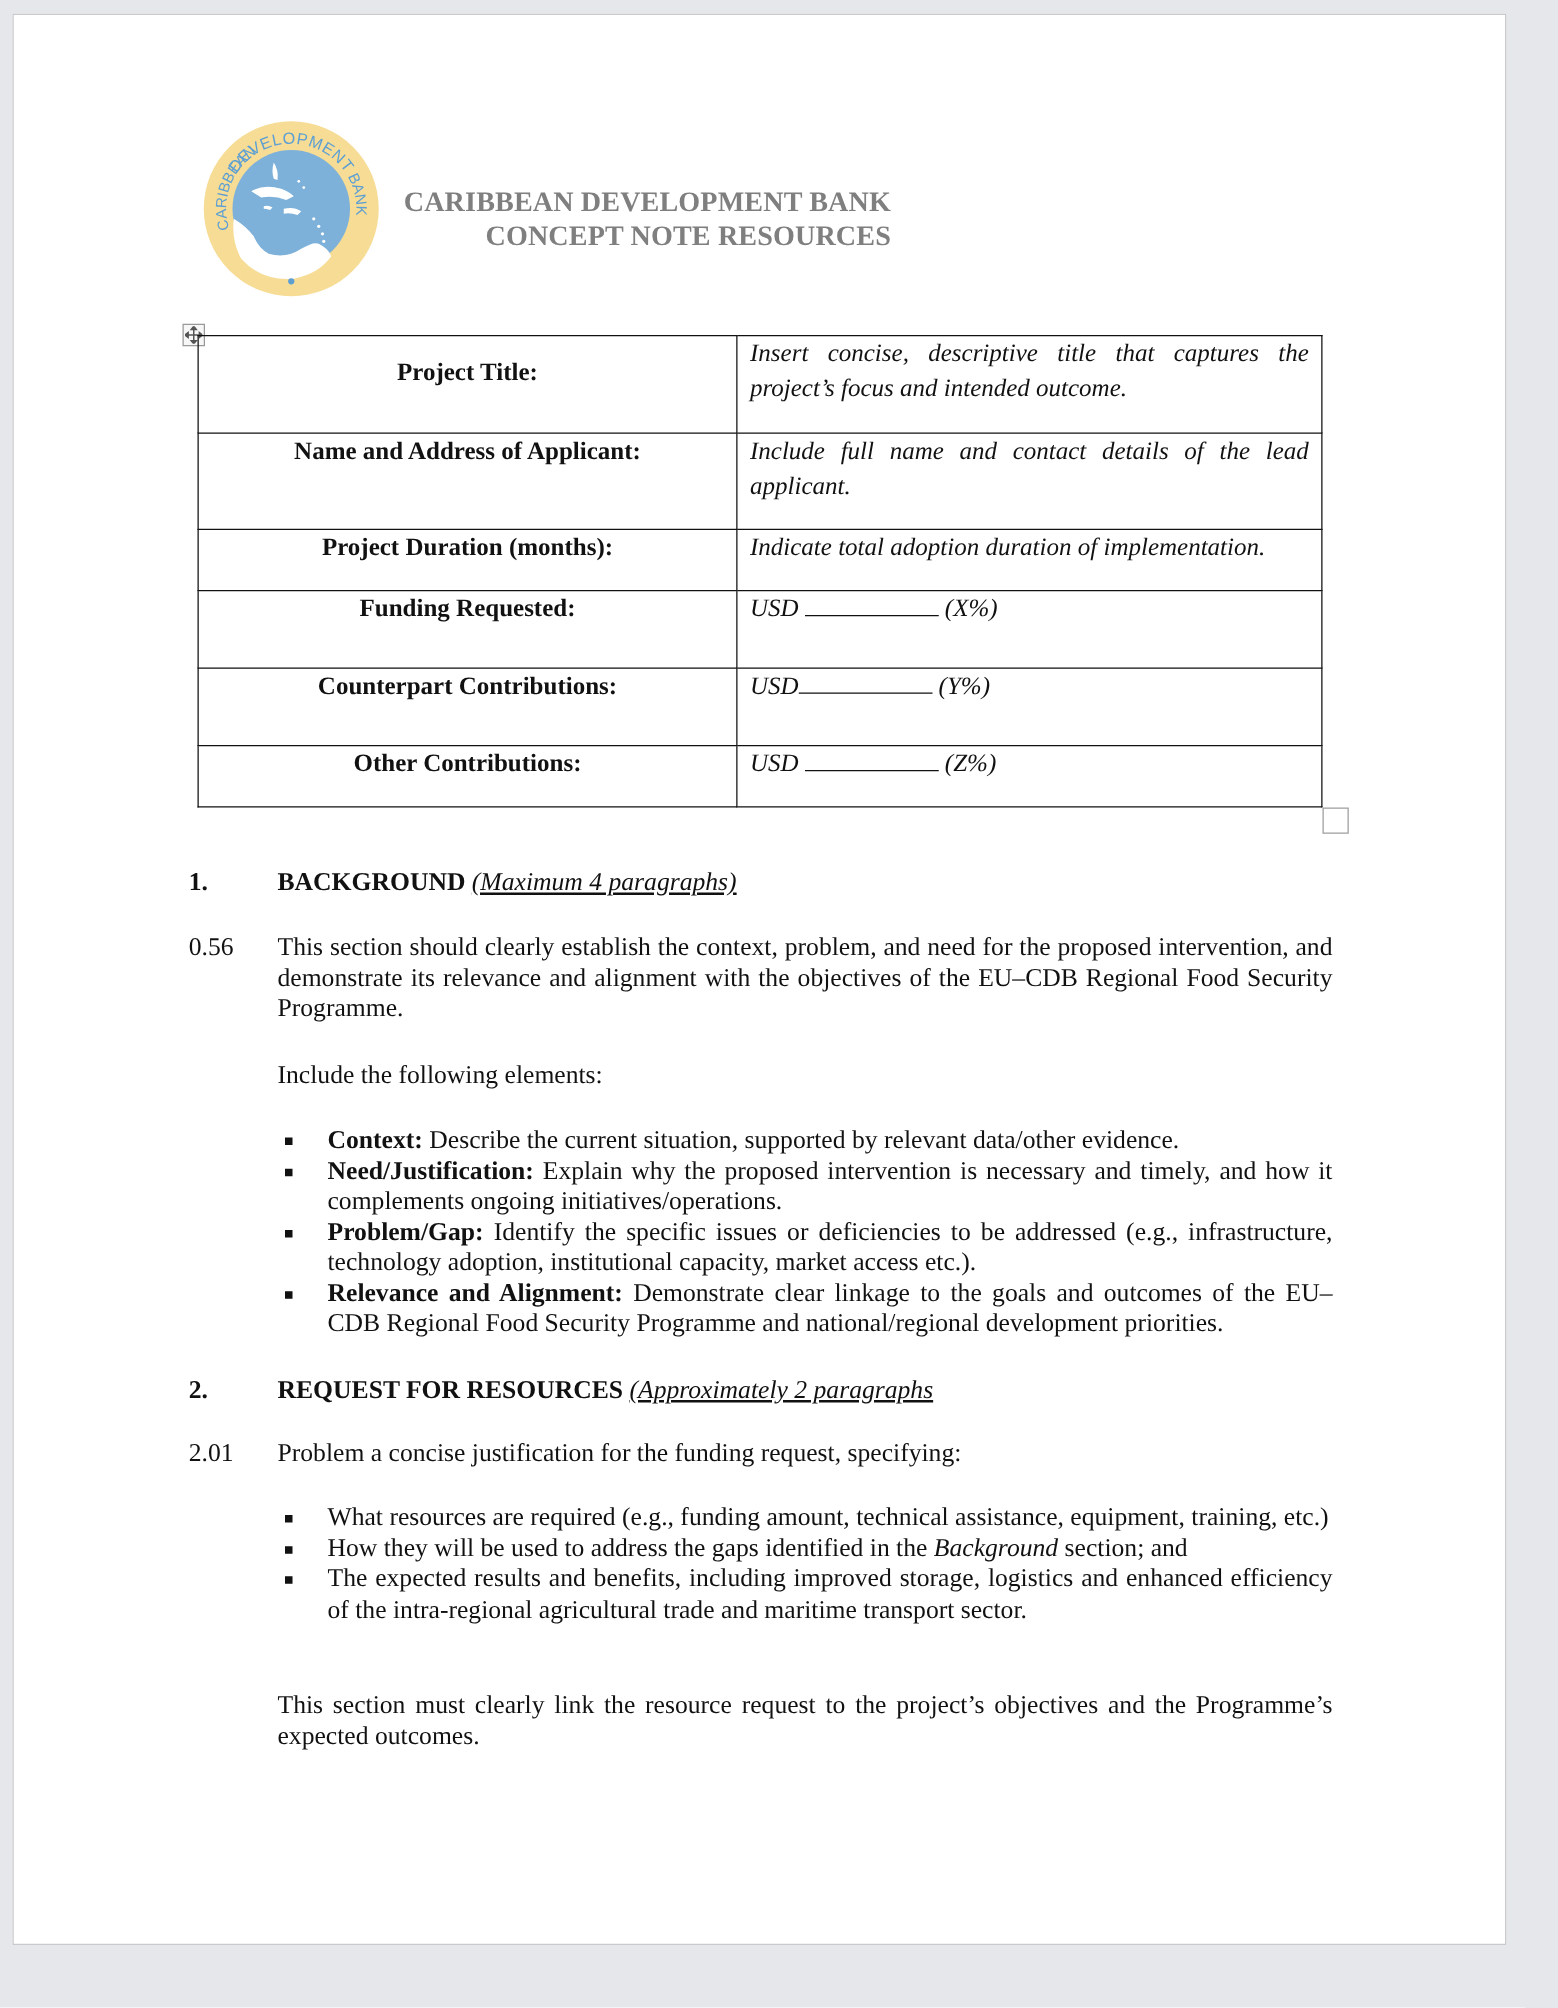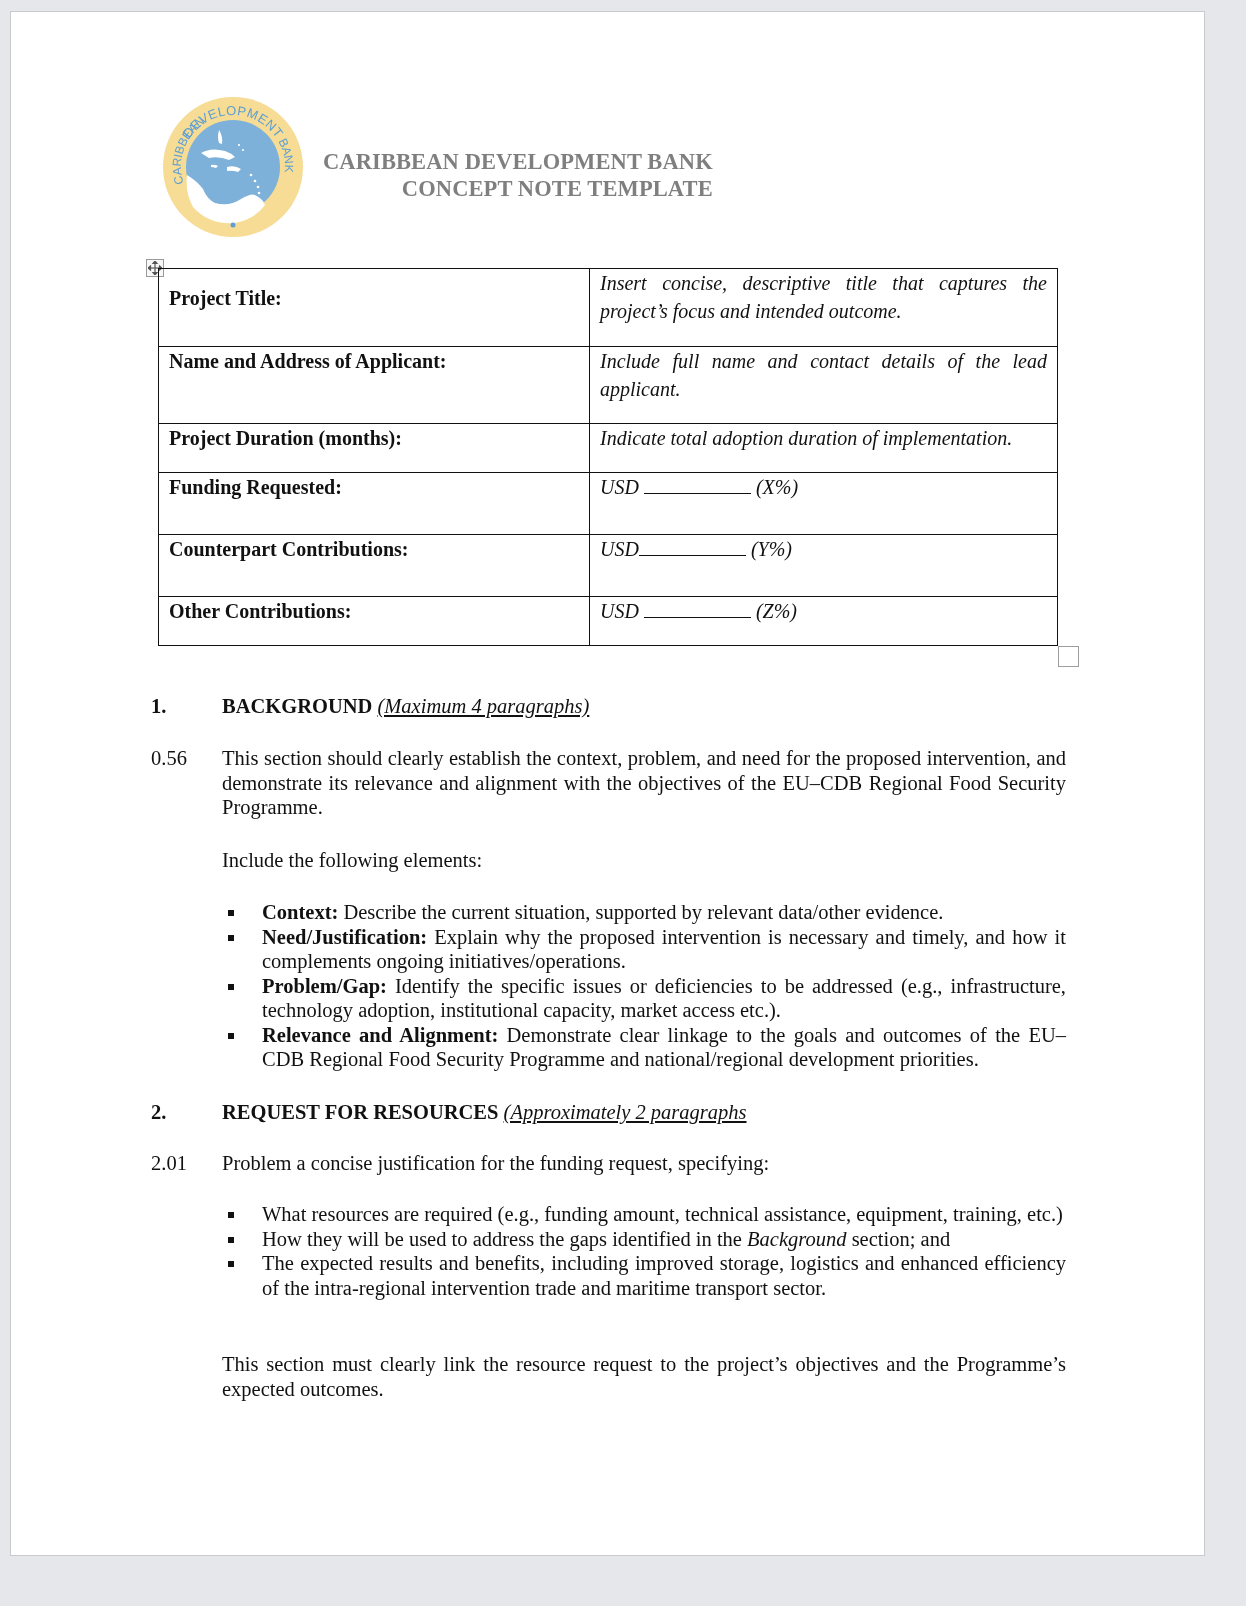--- a/index.html
+++ b/index.html
@@ -50,21 +50,21 @@
     width: 900px;
     border-collapse: collapse;
     font-size: 20px;
   }
   table.info td {
     border: 1.5px solid #111;
     vertical-align: top;
     padding: 0 10px;
     box-sizing: border-box;
   }
-  table.info td.lbl { width: 431px; font-weight: bold; }
+  table.info td.lbl { width: 431px; font-weight: bold; text-align: center; }
   table.info td.val { font-style: italic; text-align: justify; line-height: 28px; }
   .lbl-text { line-height: 28px; }
   .blank-line {
     display: inline-block; width: 107px;
     border-bottom: 1px solid #111; height: 18px; vertical-align: baseline;
   }
   .heading {
     position: absolute; left: 150px;
     font-size: 20.5px; line-height: 24px; white-space: nowrap;
   }
@@ -117,21 +117,21 @@
       </text>
       <text font-family="Liberation Sans, sans-serif" font-size="12" fill="#5d9fd3" transform="rotate(78 72 72)">
         <textPath href="#arcTop" startOffset="50%" text-anchor="middle">BANK</textPath>
       </text>
       <circle cx="72" cy="130" r="2.5" fill="#5d9fd3"></circle>
     </svg>
   </div>
 
   <div class="doc-title">
     <div>CARIBBEAN DEVELOPMENT BANK</div>
-    <div>CONCEPT NOTE TEMPLATE</div>
+    <div>CONCEPT NOTE RESOURCES</div>
   </div>
 
   <div class="move-handle">
     <svg width="14" height="14" viewBox="0 0 14 14">
       <g stroke="#555" stroke-width="1.2" fill="#555">
         <line x1="7" y1="1" x2="7" y2="13"></line>
           <line x1="1" y1="7" x2="13" y2="7"></line>
         <path d="M7 0 L5 2.5 L9 2.5 Z"></path>
           <path d="M7 14 L5 11.5 L9 11.5 Z"></path>
         <path d="M0 7 L2.5 5 L2.5 9 Z"></path>
@@ -214,20 +214,20 @@
   </div>
 
   <div class="para" style="left:140px; top:1139px;">
     <span class="pnum">2.01</span>
     <div class="ptext">Problem a concise justification for the funding request, specifying:</div>
   </div>
 
   <ul class="blist" style="left:211px; top:1190px;">
     <li><span class="bullet"></span><span>What resources are required (e.g., funding amount, technical assistance, equipment, training, etc.)</span></li>
     <li><span class="bullet"></span><span>How they will be used to address the gaps identified in the </span><i>Background</i><span> section; and</span></li>
-    <li><span class="bullet"></span><span>The expected results and benefits, including improved storage, logistics and enhanced efficiency of the intra-regional intervention trade and maritime transport sector.</span></li>
+    <li><span class="bullet"></span><span>The expected results and benefits, including improved storage, logistics and enhanced efficiency of the intra-regional agricultural trade and maritime transport sector.</span></li>
   </ul>
 
   <div class="para" style="left:140px; top:1340px;">
     <div class="ptext">This section must clearly link the resource request to the project’s objectives and the Programme’s expected outcomes.</div>
   </div>
 
 </div>
 
 </body></html>

